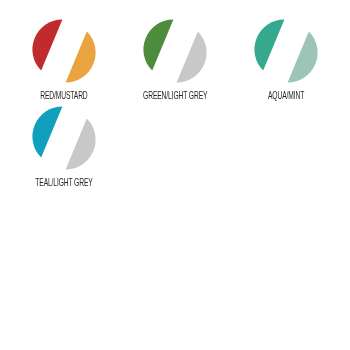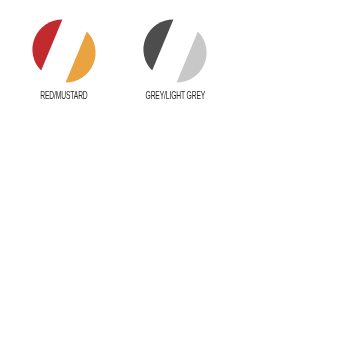--- a/index.html
+++ b/index.html
@@ -80,30 +80,56 @@
         </g>
       </svg>
     </div>
     <div class="swatch-label">RED/MUSTARD</div>
   </div>
 
 
 
 
 
-
-
-
   <div class="swatch-cell">
     <div class="swatch-disc">
       <svg viewBox="0 0 64 62">
         <g transform="translate(-1.6,-1.6)">
-          <path d="M 32 1 A 30 30 0 0 0 10.79 52.21 Z" fill="#4d4d4d"></path>
+          <path d="M 32 1 A 30 30 0 0 0 10.79 52.21 Z" fill="#4c8c3c"></path>
         </g>
         <g transform="translate(1.6,1.6)">
           <path d="M 32 61 A 30 30 0 0 0 53.21 9.79 Z" fill="#c8c8c8"></path>
         </g>
       </svg>
     </div>
-    <div class="swatch-label">GREY/LIGHT GREY</div>
+    <div class="swatch-label">GREEN/LIGHT GREY</div>
   </div>
+
+  <div class="swatch-cell">
+    <div class="swatch-disc">
+      <svg viewBox="0 0 64 62">
+        <g transform="translate(-1.6,-1.6)">
+          <path d="M 32 1 A 30 30 0 0 0 10.79 52.21 Z" fill="#35a88d"></path>
+        </g>
+        <g transform="translate(1.6,1.6)">
+          <path d="M 32 61 A 30 30 0 0 0 53.21 9.79 Z" fill="#9cc4b8"></path>
+        </g>
+      </svg>
+    </div>
+    <div class="swatch-label">AQUA/MINT</div>
+  </div>
+
+  <div class="swatch-cell">
+    <div class="swatch-disc">
+      <svg viewBox="0 0 64 62">
+        <g transform="translate(-1.6,-1.6)">
+          <path d="M 32 1 A 30 30 0 0 0 10.79 52.21 Z" fill="#10a0be"></path>
+        </g>
+        <g transform="translate(1.6,1.6)">
+          <path d="M 32 61 A 30 30 0 0 0 53.21 9.79 Z" fill="#c8c8c8"></path>
+        </g>
+      </svg>
+    </div>
+    <div class="swatch-label">TEAL/LIGHT GREY</div>
+  </div>
+
 
 </div>
 
 </body></html>

